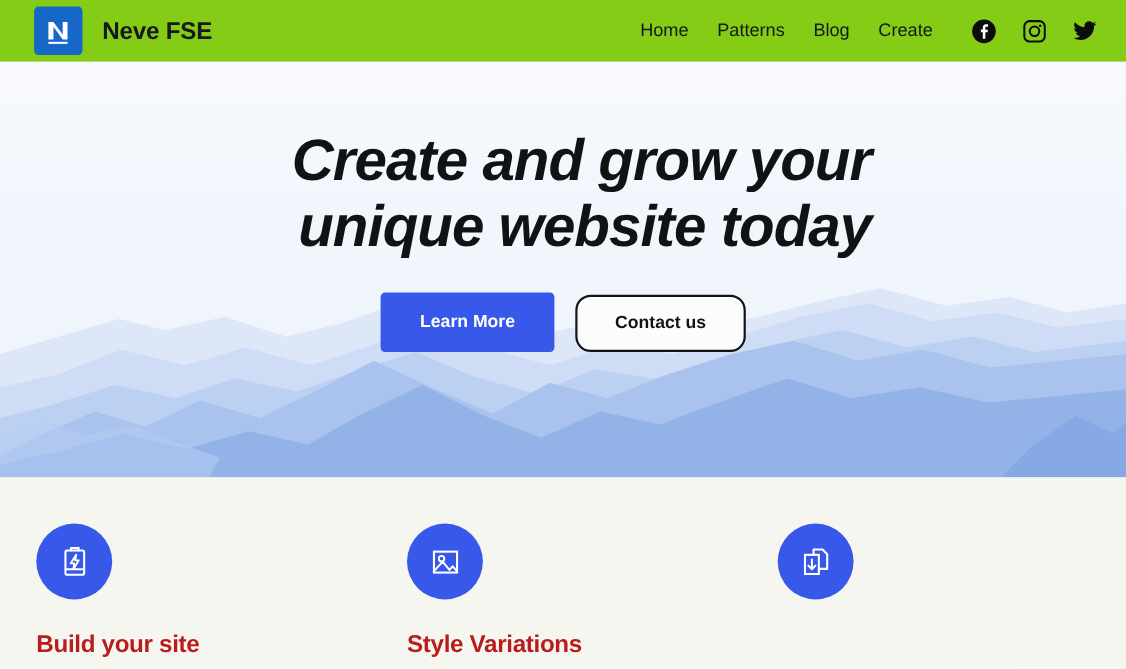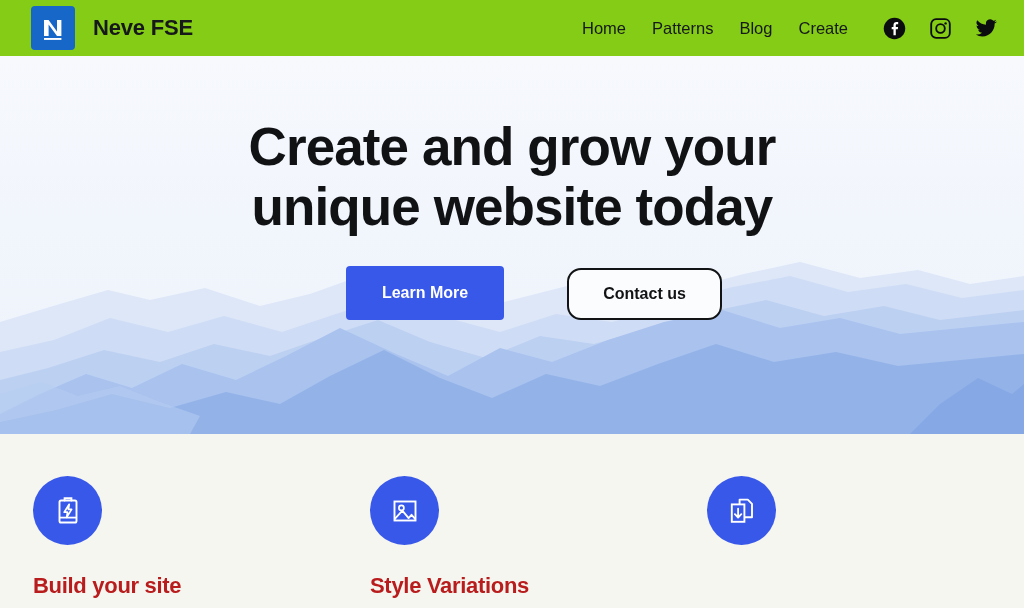--- a/index.html
+++ b/index.html
@@ -114,23 +114,24 @@
     flex-direction: column;
     align-items: center;
     padding-top: 61px;
   }
 
   .hero-title {
     font-size: 53px;
     line-height: 1.13;
     font-weight: bold;
     color: #101214;
-    text-align: center;
+    text-align: right;
     letter-spacing: -0.9px;
     max-width: 560px;
+    font-style: italic;
   }
 
   .hero-subtitle {
     margin-top: 28px;
     font-size: 18.5px;
     color: #1b1d20;
     text-align: center;
     letter-spacing: -0.1px;
   }
 
@@ -142,21 +143,20 @@
   }
 
   .btn {
     font-family: "Liberation Sans", sans-serif;
     font-size: 16px;
     font-weight: bold;
     cursor: pointer;
     white-space: nowrap;
     text-align: center;
     line-height: 1;
-    margin-left: 44px;
   }
 
   .btn-primary {
     background: #3858e9;
     color: #ffffff;
     border: none;
     border-radius: 4px;
     padding: 17px 33px;
     width: 158px;
     height: 54px;

